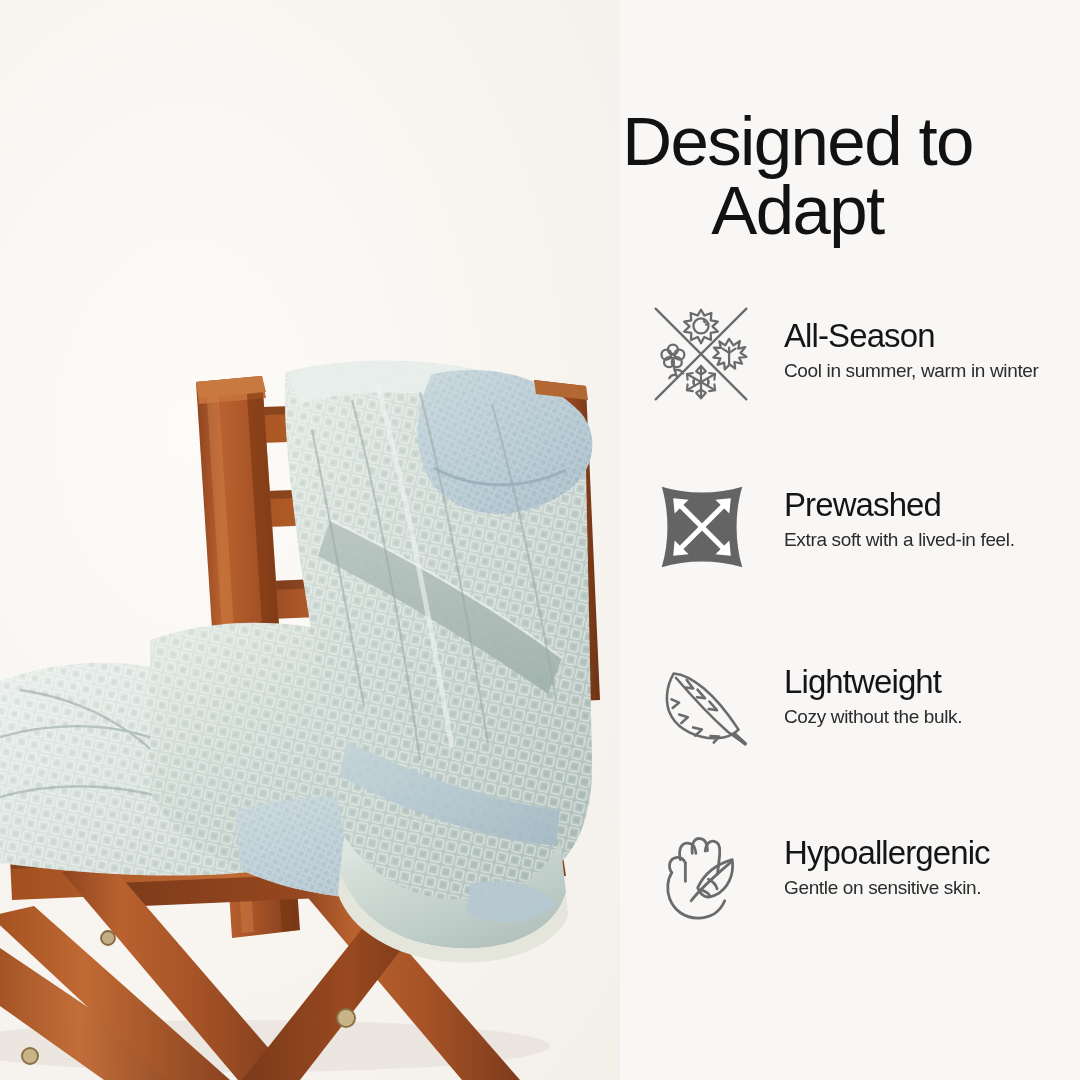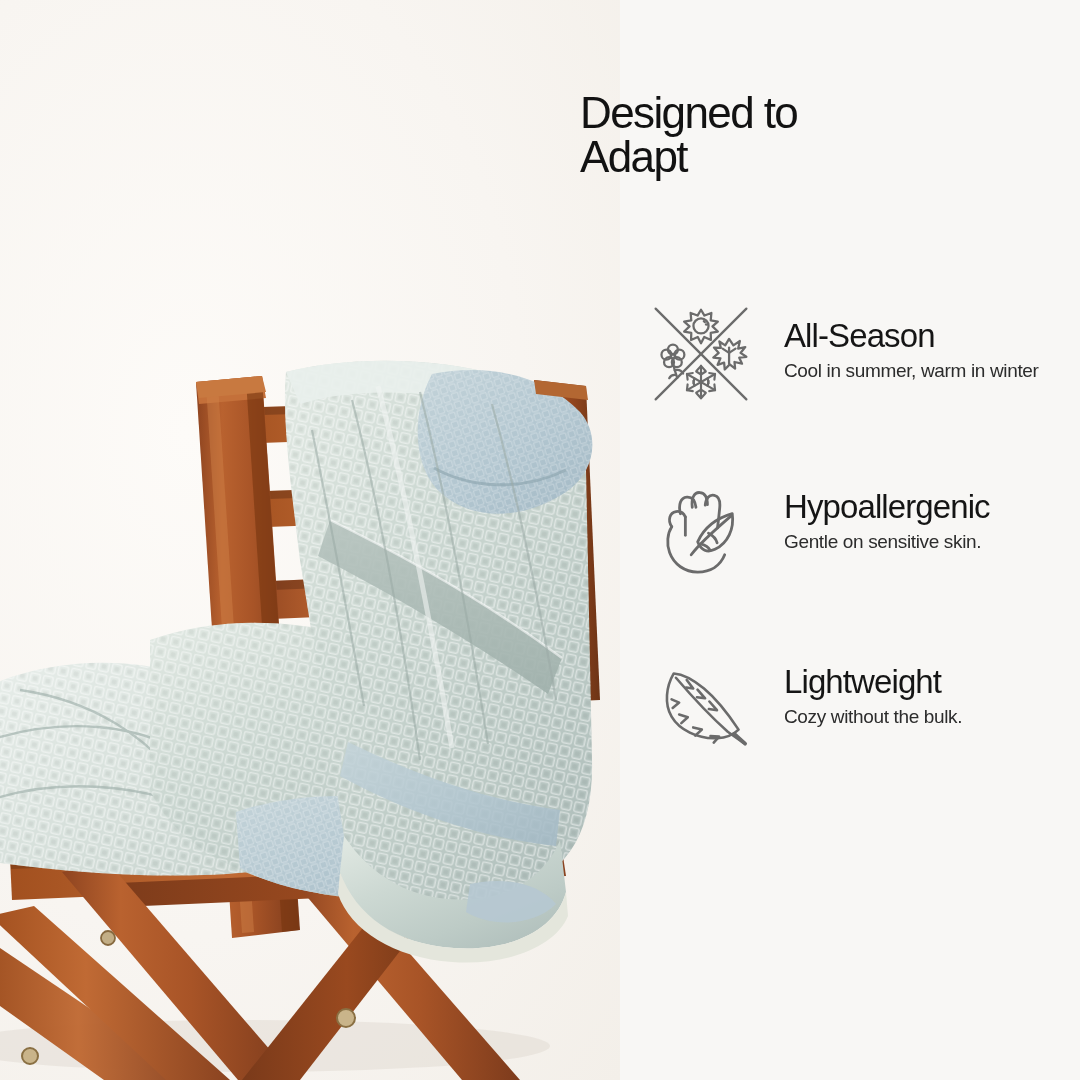--- a/index.html
+++ b/index.html
@@ -31,22 +31,22 @@
     position: absolute;
     left: 620px; top: 0;
     width: 460px; height: 1080px;
     background: #f8f7f5;
   }
 
   .headline {
     position: absolute;
     left: -40px; top: 62px;
     width: 435px;
-    text-align: left;
-    font-size: 44px;
+    text-align: center;
+    font-size: 69px;
     line-height: 0.99;
     font-weight: 300;
     letter-spacing: -1.6px;
     color: #121212;
     white-space: pre-line;
   }
 
   .features {
     position: absolute;
     left: 16px;
@@ -325,20 +325,69 @@
               <path d="M2.8,17.4 C0,17 -2.4,18.2 -3.4,20.4"></path>
             </g>
           </svg>
         </span>
         <div class="feature-text">
           <p class="feature-title">All-Season</p>
           <p class="feature-sub">Cool in summer, warm in winter</p>
         </div>
       </div>
 
+      <div class="feature-row row-1">
+        <span class="feature-icon">
+          <svg viewBox="0 0 100 100">
+            <path d="M8,8 C34,16 66,16 92,8 C84,34 84,66 92,92
+                     C66,84 34,84 8,92 C16,66 16,34 8,8 Z" fill="#646464"></path>
+            <g stroke="#ffffff" stroke-width="5.4" stroke-linecap="round" fill="none">
+              <line x1="26" y1="26" x2="74" y2="74"></line>
+              <line x1="74" y1="26" x2="26" y2="74"></line>
+            </g>
+            <g fill="#ffffff">
+              <path d="M20,20 L36,21.5 L21.5,36 Z"></path>
+              <path d="M80,20 L78.5,36 L64,21.5 Z"></path>
+              <path d="M20,80 L21.5,64 L36,78.5 Z"></path>
+              <path d="M80,80 L64,78.5 L78.5,64 Z"></path>
+            </g>
+          </svg>
+        </span>
+        <div class="feature-text">
+          <p class="feature-title">Prewashed</p>
+          <p class="feature-sub">Extra soft with a lived-in feel.</p>
+        </div>
+      </div>
+
+      <div class="feature-row row-2">
+        <span class="feature-icon">
+          <svg viewBox="0 0 100 100" fill="none" stroke="#6b6b6b" stroke-width="2.4" stroke-linecap="round" stroke-linejoin="round">
+
+            <path d="M22,18 C15,30 13,46 20,58 C27,70 44,79 62,78
+                     C72,77.5 78,74 82,70 C74,58 62,42 50,32 C40,23.6 30,18.6 22,18 Z"></path>
+
+            <path d="M24,22 C36,36 54,56 72,72 L86,82"></path>
+
+            <path d="M34,24 L40,32 L33.5,31"></path>
+            <path d="M44,33 L51,41 L43.5,40"></path>
+            <path d="M55,44 L62,52 L54.5,51"></path>
+
+            <path d="M20,42 L27,45 L21,50"></path>
+            <path d="M27,56 L35,58.5 L29,64"></path>
+            <path d="M40,68 L48,70 L42,75.5"></path>
+            <path d="M56,76 L64,76.5 L59,82"></path>
+
+            <path d="M78,74 L88,83" stroke-width="3.6"></path>
+          </svg>
+        </span>
+        <div class="feature-text">
+          <p class="feature-title">Lightweight</p>
+          <p class="feature-sub">Cozy without the bulk.</p>
+        </div>
+      </div>
 
       <div class="feature-row row-3">
         <span class="feature-icon">
           <svg viewBox="0 0 100 100" fill="none" stroke="#6b6b6b" stroke-width="2.6" stroke-linecap="round" stroke-linejoin="round">
 
             <path d="M22,46 C18,40 20,33 26,32 C30,31.4 33,33.4 34.6,37"></path>
             <path d="M30,34 C28,26 30,19 36,18.6 C41,18.2 43.6,22 44.4,28"></path>
             <path d="M41,28 C40,20 42.4,14 48,14.4 C53,14.8 55,19 55,25.6"></path>
             <path d="M53,26 C53.6,19.6 56.6,16 61.4,17 C65.6,17.8 67,22 66.4,28.6
                      C65.8,35 65,42 64.4,47"></path>
@@ -353,42 +402,15 @@
             <path d="M56,52 C60,54 63,57 64,61"></path>
             <path d="M49,62 C53,63 56,65 57.6,68"></path>
           </svg>
         </span>
         <div class="feature-text">
           <p class="feature-title">Hypoallergenic</p>
           <p class="feature-sub">Gentle on sensitive skin.</p>
         </div>
       </div>
 
-      <div class="feature-row row-2">
-        <span class="feature-icon">
-          <svg viewBox="0 0 100 100" fill="none" stroke="#6b6b6b" stroke-width="2.4" stroke-linecap="round" stroke-linejoin="round">
-
-            <path d="M22,18 C15,30 13,46 20,58 C27,70 44,79 62,78
-                     C72,77.5 78,74 82,70 C74,58 62,42 50,32 C40,23.6 30,18.6 22,18 Z"></path>
-
-            <path d="M24,22 C36,36 54,56 72,72 L86,82"></path>
-
-            <path d="M34,24 L40,32 L33.5,31"></path>
-            <path d="M44,33 L51,41 L43.5,40"></path>
-            <path d="M55,44 L62,52 L54.5,51"></path>
-
-            <path d="M20,42 L27,45 L21,50"></path>
-            <path d="M27,56 L35,58.5 L29,64"></path>
-            <path d="M40,68 L48,70 L42,75.5"></path>
-            <path d="M56,76 L64,76.5 L59,82"></path>
-
-            <path d="M78,74 L88,83" stroke-width="3.6"></path>
-          </svg>
-        </span>
-        <div class="feature-text">
-          <p class="feature-title">Lightweight</p>
-          <p class="feature-sub">Cozy without the bulk.</p>
-        </div>
-      </div>
-
     </div>
   </div>
 </div>
 
 </body></html>

